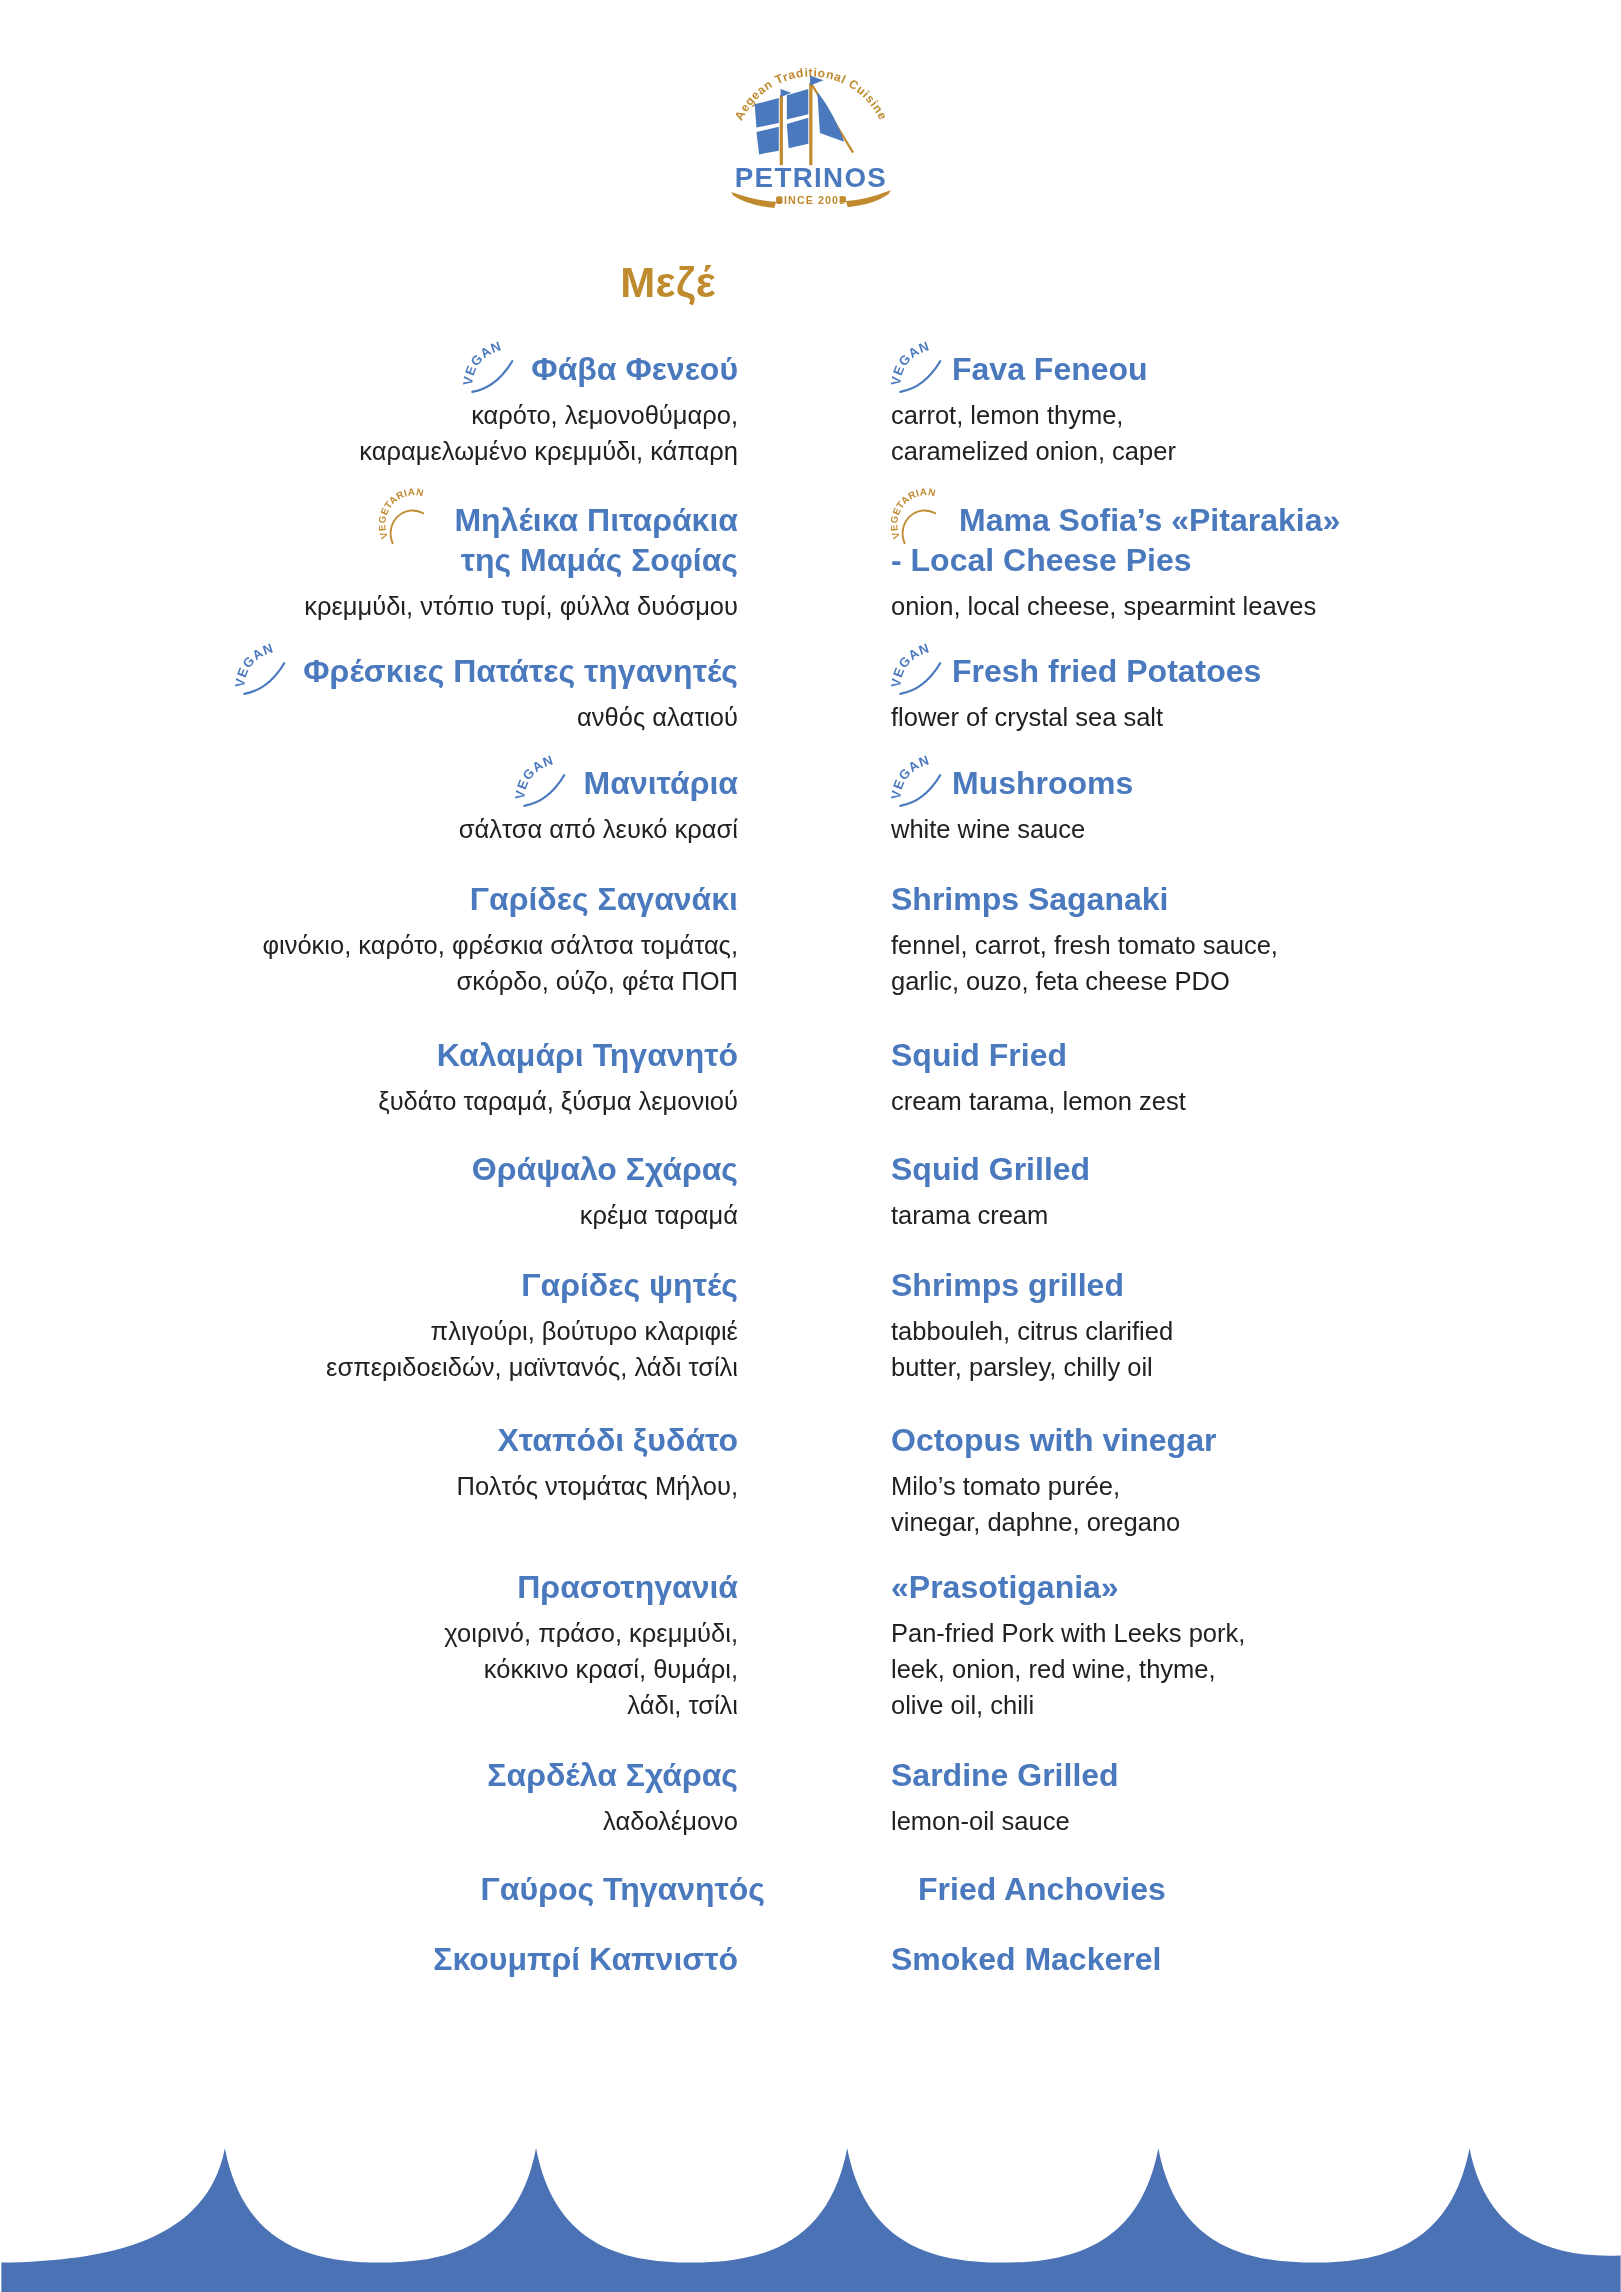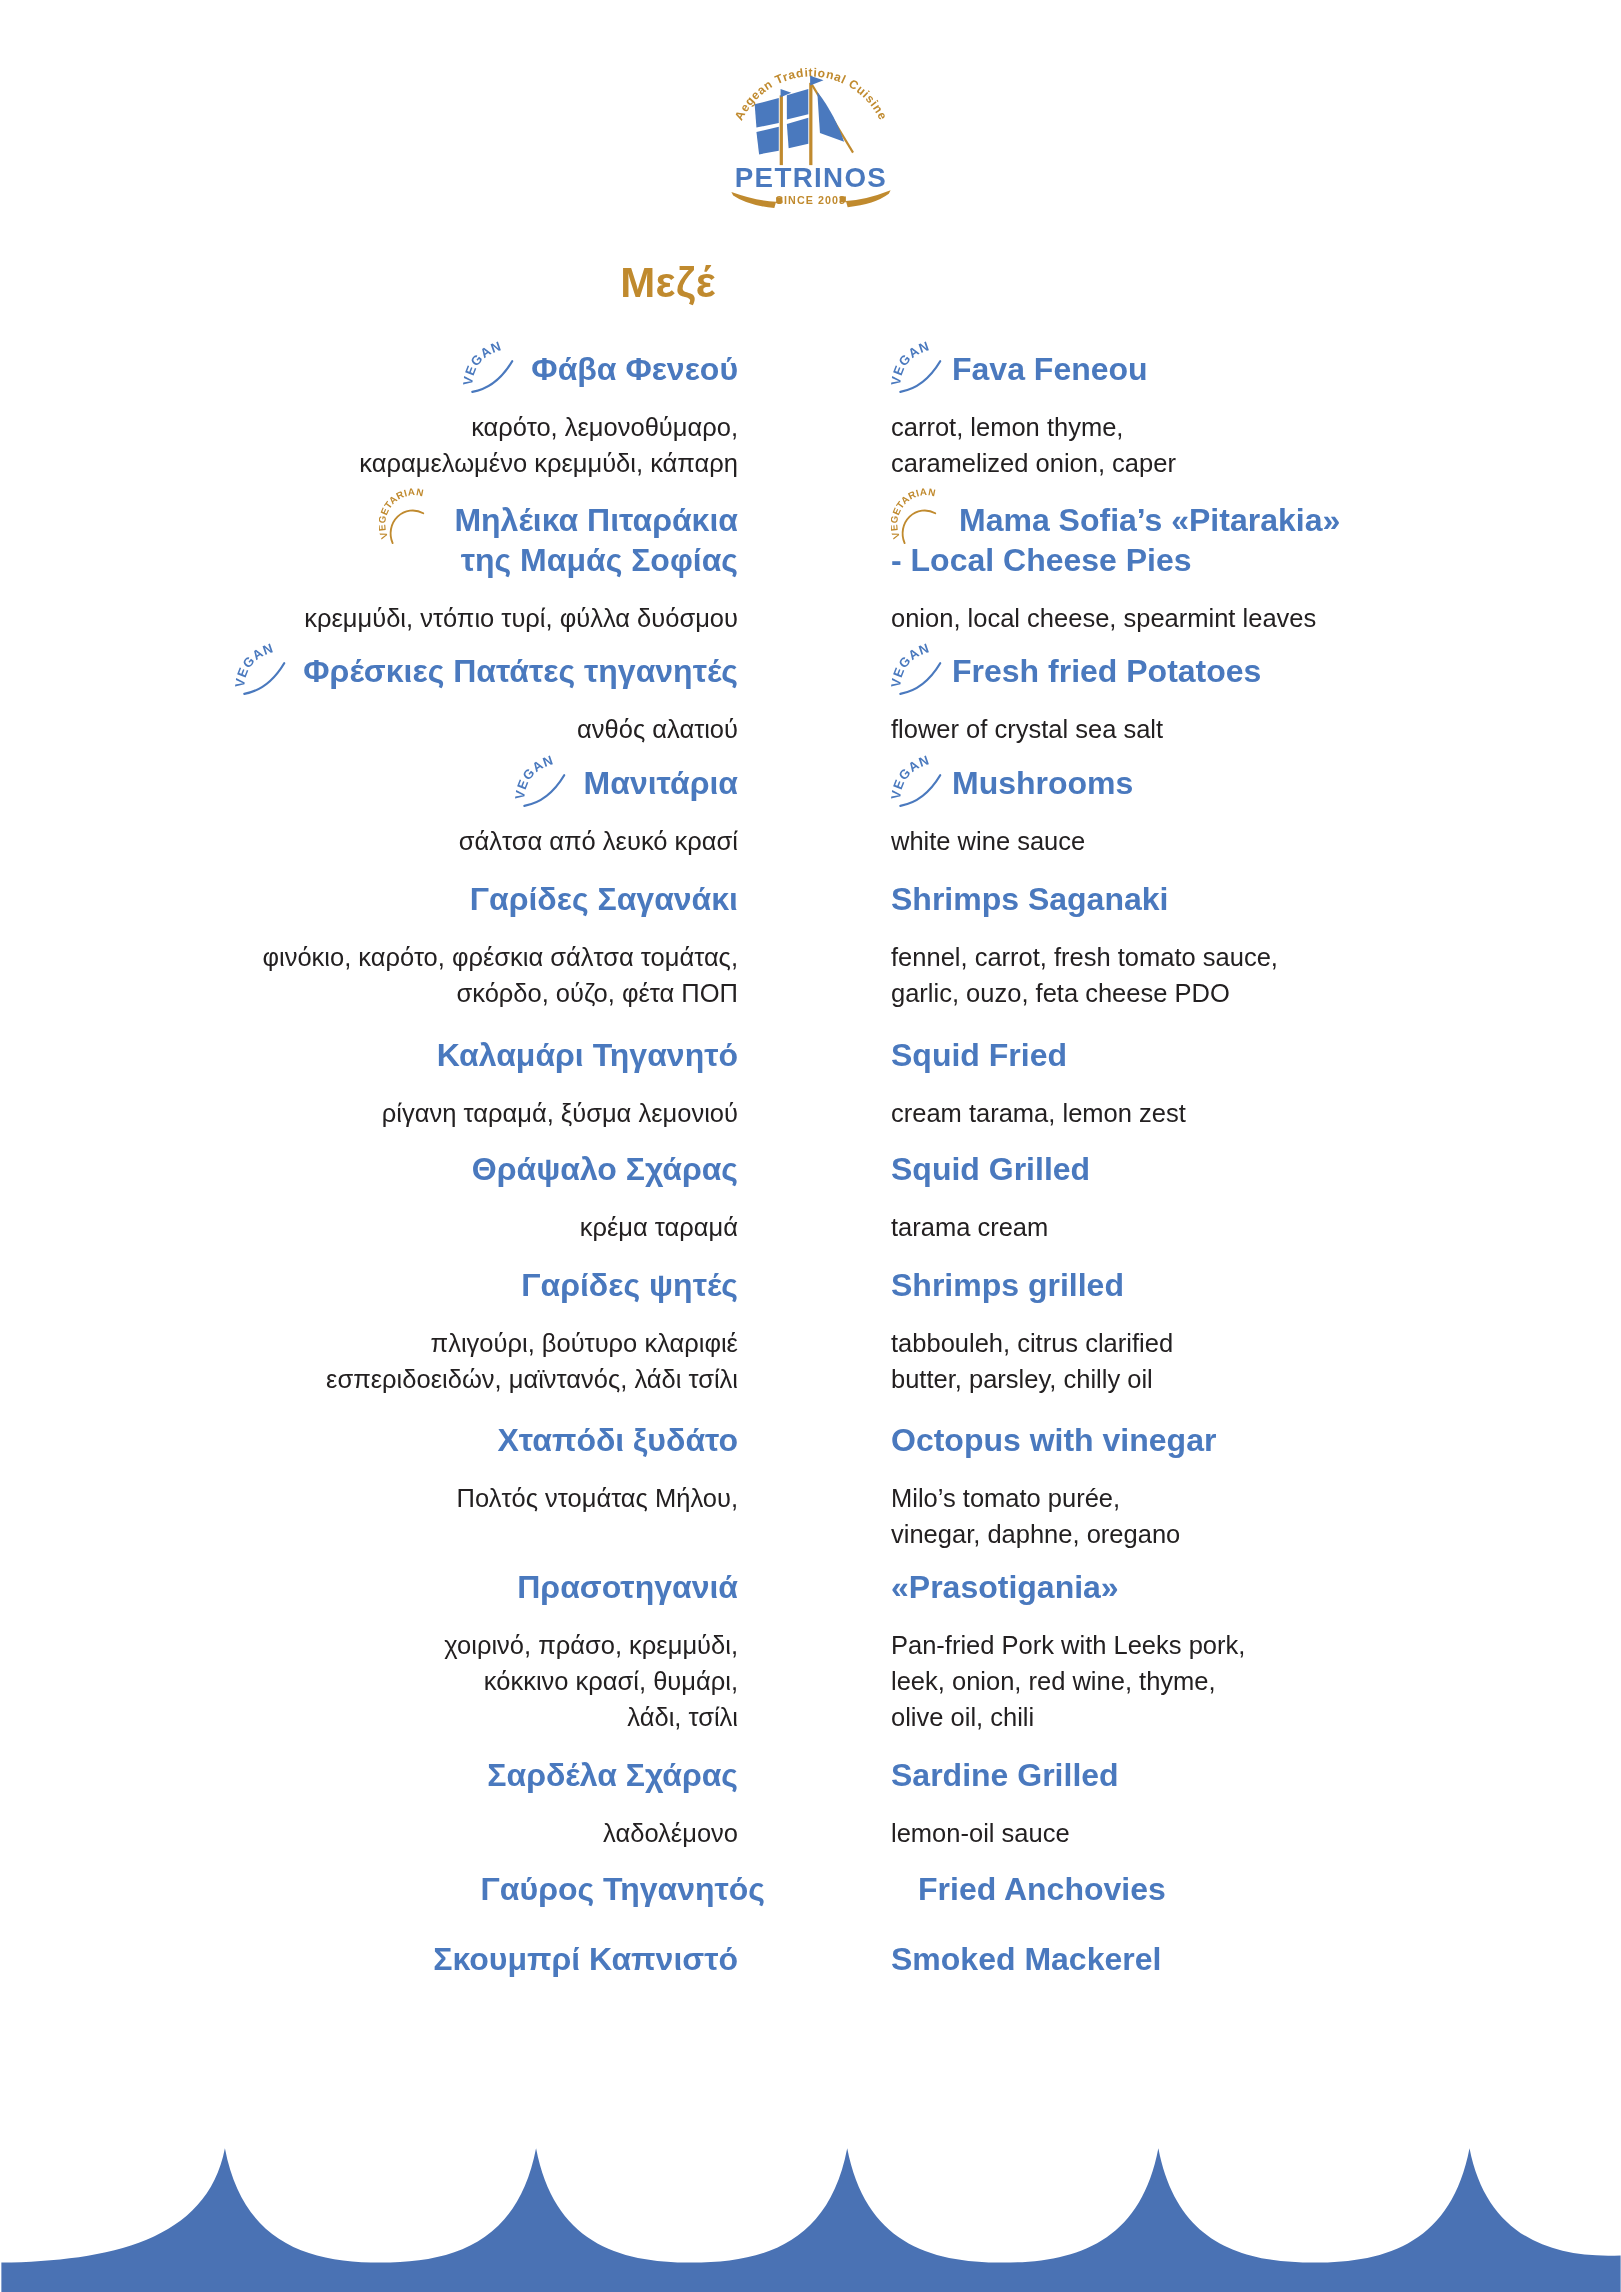--- a/index.html
+++ b/index.html
@@ -64,21 +64,21 @@
   .en-cell .badge {
     position:absolute;
     left:0;
     bottom:-5.4px;
   }
   .dish-desc {
     font-size:25.5px;
     color:#232021;
     line-height:36px;
   }
-  .desc-block { margin-top:20px; }
+  .desc-block { margin-top:8px; }
   
   .waves {
     position:absolute;
     left:0;
     bottom:0;
     display:block;
   }
 </style>
 <style>.gold-fill{fill:#C08A2E;} .gold-stroke{stroke:#C08A2E;}.blue-fill{fill:#4A79BE;} .logo-arc-text{fill:#C08A2E;}#wave-path{fill:#4A72B4;}</style></head>
 <body>
@@ -234,21 +234,21 @@
           <div class="desc-block">
             <div class="dish-desc">fennel, carrot, fresh tomato sauce,</div>
             <div class="dish-desc">garlic, ouzo, feta cheese PDO</div>
           </div>
         </div>
       </div>
       <div class="row item-row" style="top: 1035px;">
         <div class="gr-cell">
           <div class="dish-title title-line">Καλαμάρι Τηγανητό</div>
           <div class="desc-block">
-            <div class="dish-desc">ρίγανη ταραμά, ξύσμα λεμονιού</div>
+            <div class="dish-desc">ξυδάτο ταραμά, ξύσμα λεμονιού</div>
           </div>
         </div>
         <div class="en-cell">
           <div class="dish-title title-line">Squid Fried</div>
           <div class="desc-block">
             <div class="dish-desc">cream tarama, lemon zest</div>
           </div>
         </div>
       </div>
       <div class="row item-row" style="top: 1149px;">

